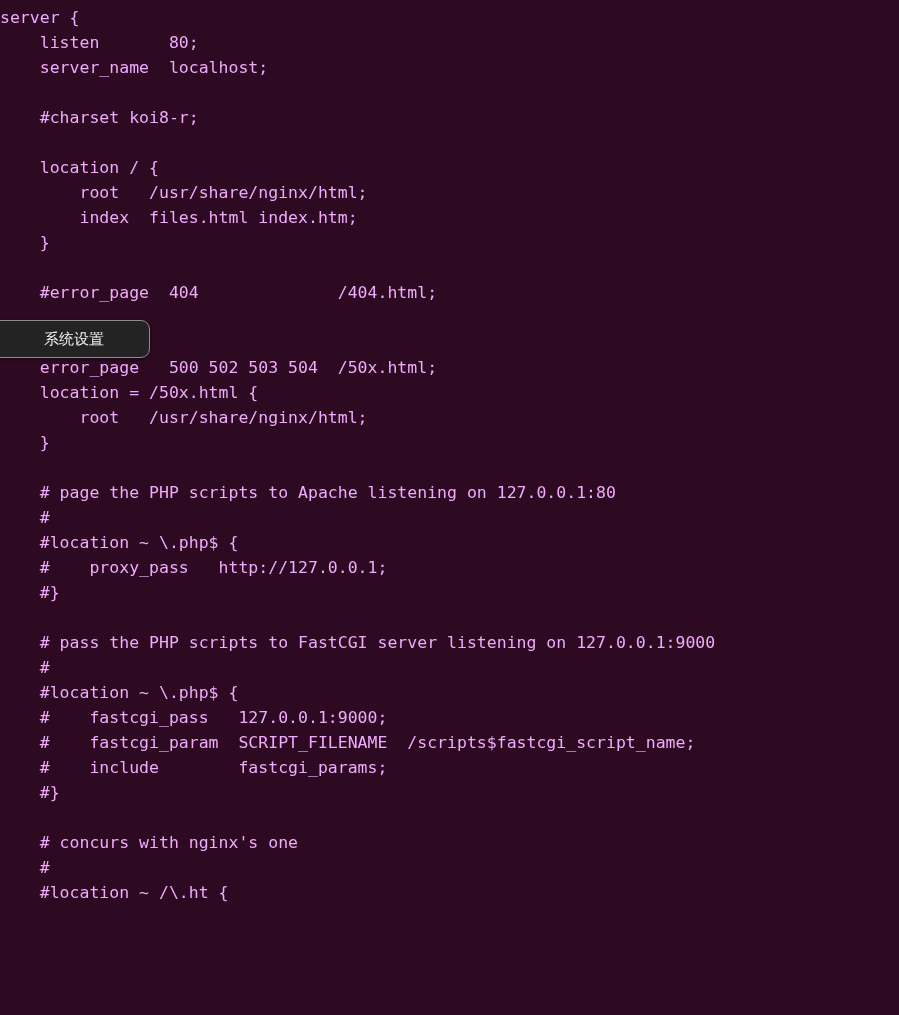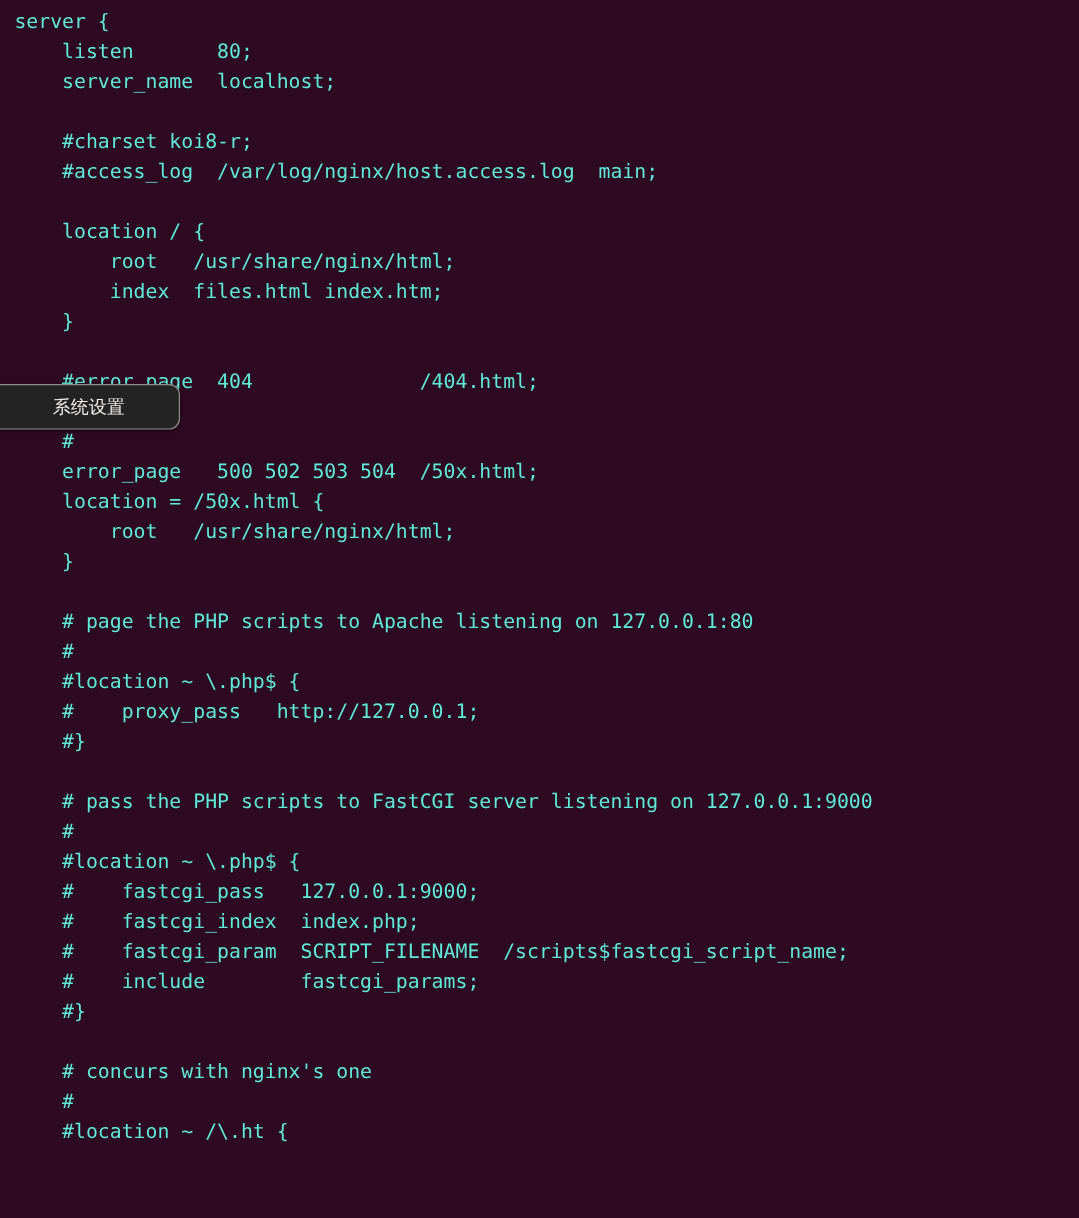--- a/index.html
+++ b/index.html
@@ -29,23 +29,23 @@
     top: 5px;
     width: 899px;
   }
 
   .code-line {
     height: 25px;
     line-height: 25px;
     font-family: "DejaVu Sans Mono", "Liberation Mono", monospace;
     font-size: 16.5px;
     letter-spacing: 0px;
-    color: #5eead4;
+    color: #f0abfc;
     white-space: pre;
-    padding-left: 12px;
+    padding-left: 0px;
     -webkit-font-smoothing: antialiased;
   }
 
   
   #tooltip {
     position: absolute;
     left: -12px;
     top: 320px;
     width: 162px;
     height: 38px;
@@ -72,21 +72,20 @@
 <body>
 
 <div id="terminal">
 
   <div id="code-area">
       <div class="code-line">server {</div>
       <div class="code-line">    listen       80;</div>
       <div class="code-line">    server_name  localhost;</div>
       <div class="code-line"></div>
       <div class="code-line">    #charset koi8-r;</div>
-      <div class="code-line">    #access_log  /var/log/nginx/host.access.log  main;</div>
       <div class="code-line"></div>
       <div class="code-line">    location / {</div>
       <div class="code-line">        root   /usr/share/nginx/html;</div>
       <div class="code-line">        index  files.html index.htm;</div>
       <div class="code-line">    }</div>
       <div class="code-line"></div>
       <div class="code-line">    #error_page  404              /404.html;</div>
       <div class="code-line"></div>
       <div class="code-line">    #</div>
       <div class="code-line">    error_page   500 502 503 504  /50x.html;</div>
@@ -97,21 +96,20 @@
       <div class="code-line">    # page the PHP scripts to Apache listening on 127.0.0.1:80</div>
       <div class="code-line">    #</div>
       <div class="code-line">    #location ~ \.php$ {</div>
       <div class="code-line">    #    proxy_pass   http://127.0.0.1;</div>
       <div class="code-line">    #}</div>
       <div class="code-line"></div>
       <div class="code-line">    # pass the PHP scripts to FastCGI server listening on 127.0.0.1:9000</div>
       <div class="code-line">    #</div>
       <div class="code-line">    #location ~ \.php$ {</div>
       <div class="code-line">    #    fastcgi_pass   127.0.0.1:9000;</div>
-      <div class="code-line">    #    fastcgi_index  index.php;</div>
       <div class="code-line">    #    fastcgi_param  SCRIPT_FILENAME  /scripts$fastcgi_script_name;</div>
       <div class="code-line">    #    include        fastcgi_params;</div>
       <div class="code-line">    #}</div>
       <div class="code-line"></div>
       <div class="code-line">    # concurs with nginx's one</div>
       <div class="code-line">    #</div>
       <div class="code-line">    #location ~ /\.ht {</div>
     </div>
 
   <div id="tooltip">

